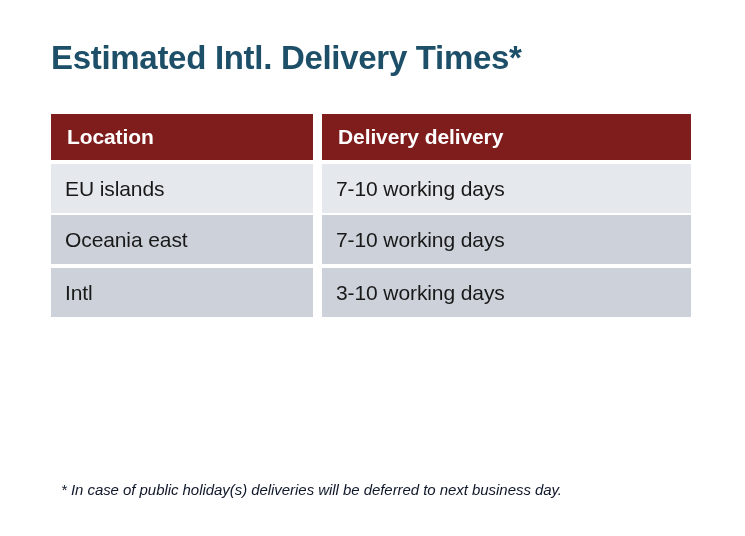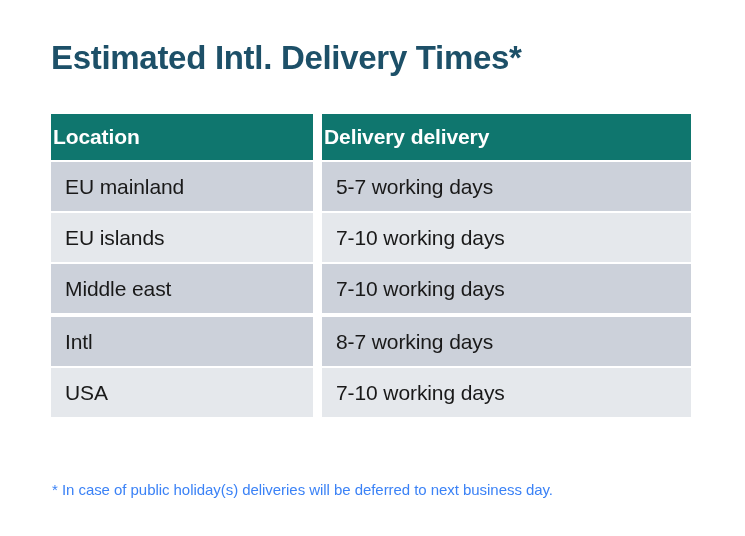--- a/index.html
+++ b/index.html
@@ -48,26 +48,26 @@
   .delivery-table th,
   .delivery-table td {
     padding: 0;
     margin: 0;
     vertical-align: middle;
   }
 
   
   .header-row th {
     height: 46px;
-    background: #0f766e;
+    background: #7f1d1d;
     color: #ffffff;
     font-size: 21px;
     font-weight: 700;
     text-align: left;
-    padding: 0 2px;
+    padding: 0 16px;
     box-sizing: border-box;
     white-space: nowrap;
     letter-spacing: -0.1px;
   }
   .header-row th.spacer-cell {
     background: #ffffff;
     padding: 0;
   }
 
   
@@ -92,28 +92,29 @@
   .row-gap td {
     height: 2px;
     padding: 0;
     background: #ffffff;
     font-size: 0;
     line-height: 0;
   }
 
   .footnote {
     position: absolute;
-    left: 52px;
+    left: 61px;
     top: 480px;
     font-size: 15px;
     font-weight: 400;
-    color: #3b82f6;
+    color: #0f172a;
     line-height: 20px;
     white-space: nowrap;
     letter-spacing: -0.05px;
+    font-style: italic;
   }
 </style>
 </head>
 <body>
 
 <div class="page">
 
   <div class="page-title">Estimated Intl. Delivery Times*</div>
 
   <table class="delivery-table">
@@ -130,79 +131,69 @@
       </tr>
     </thead>
     <tbody>
 
       <tr class="row-gap">
         <td></td>
           <td class="spacer-cell"></td>
           <td></td>
       </tr>
 
-      <tr class="body-row shade-dark">
-        <td>EU mainland</td>
-        <td class="spacer-cell"></td>
-        <td>5-7 working days</td>
-      </tr>
 
       <tr class="row-gap">
         <td></td>
           <td class="spacer-cell"></td>
           <td></td>
       </tr>
 
       <tr class="body-row shade-light">
         <td>EU islands</td>
         <td class="spacer-cell"></td>
         <td>7-10 working days</td>
       </tr>
 
       <tr class="row-gap">
         <td></td>
           <td class="spacer-cell"></td>
           <td></td>
       </tr>
 
       <tr class="body-row shade-dark">
-        <td>Middle east</td>
+        <td>Oceania east</td>
         <td class="spacer-cell"></td>
         <td>7-10 working days</td>
       </tr>
 
       <tr class="row-gap">
         <td></td>
           <td class="spacer-cell"></td>
           <td></td>
       </tr>
 
 
       <tr class="row-gap">
         <td></td>
           <td class="spacer-cell"></td>
           <td></td>
       </tr>
 
       <tr class="body-row shade-dark">
         <td>Intl</td>
         <td class="spacer-cell"></td>
-        <td>8-7 working days</td>
+        <td>3-10 working days</td>
       </tr>
 
       <tr class="row-gap">
         <td></td>
           <td class="spacer-cell"></td>
           <td></td>
       </tr>
 
-      <tr class="body-row shade-light">
-        <td>USA</td>
-        <td class="spacer-cell"></td>
-        <td>7-10 working days</td>
-      </tr>
 
     </tbody>
   </table>
 
   <div class="footnote">* In case of public holiday(s) deliveries will be deferred to next business day.</div>
 
 </div>
 
 </body></html>

